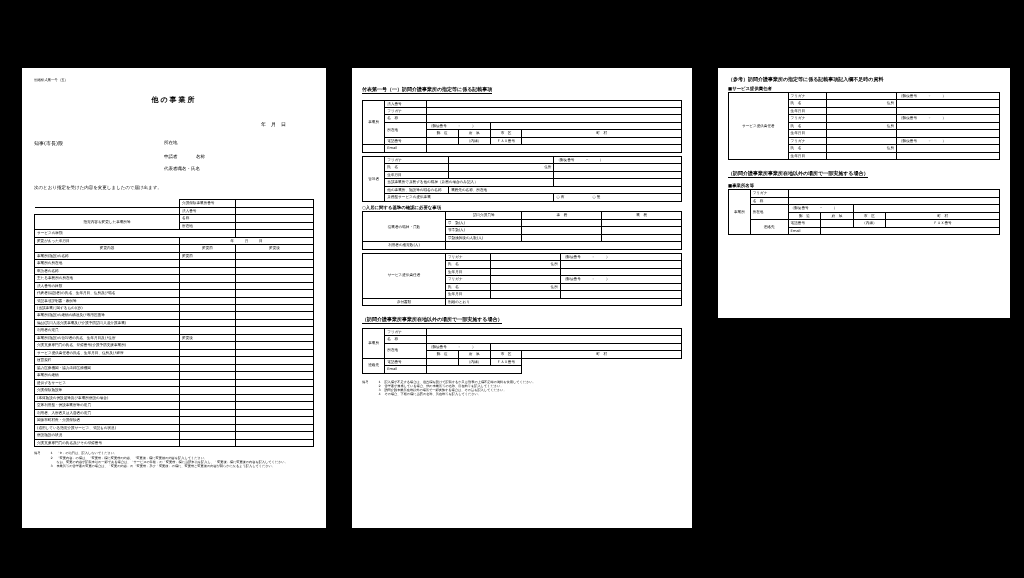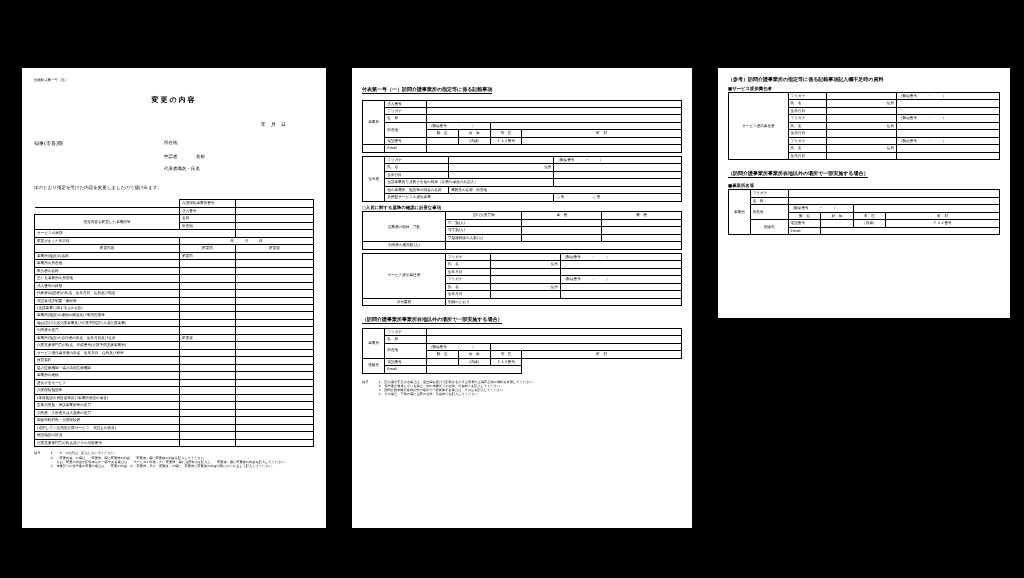--- a/index.html
+++ b/index.html
@@ -30,21 +30,21 @@
   .note{font-size:3.2px;line-height:1.35;}
 </style>
 </head>
 <body>
 
 <div class="stage">
 
   <div class="sheet s1">
     <div class="tiny">別紙様式第一号（五）</div>
 
-    <div class="c t7 b" style="margin-top:14px;letter-spacing:2px;">変更の内容</div>
+    <div class="c t7 b" style="margin-top:14px;letter-spacing:2px;">他の事業所</div>
 
     <div class="r t5" style="margin-top:16px;margin-right:28px;">年　月　日</div>
 
     <div class="row" style="margin-top:12px;">
       <div class="t5" style="width:60px;">知事(市長)殿</div>
       <div class="sp"></div>
       <div style="width:150px;">
         <div class="t45" style="margin-bottom:6px;">所在地</div>
       </div>
     </div>

